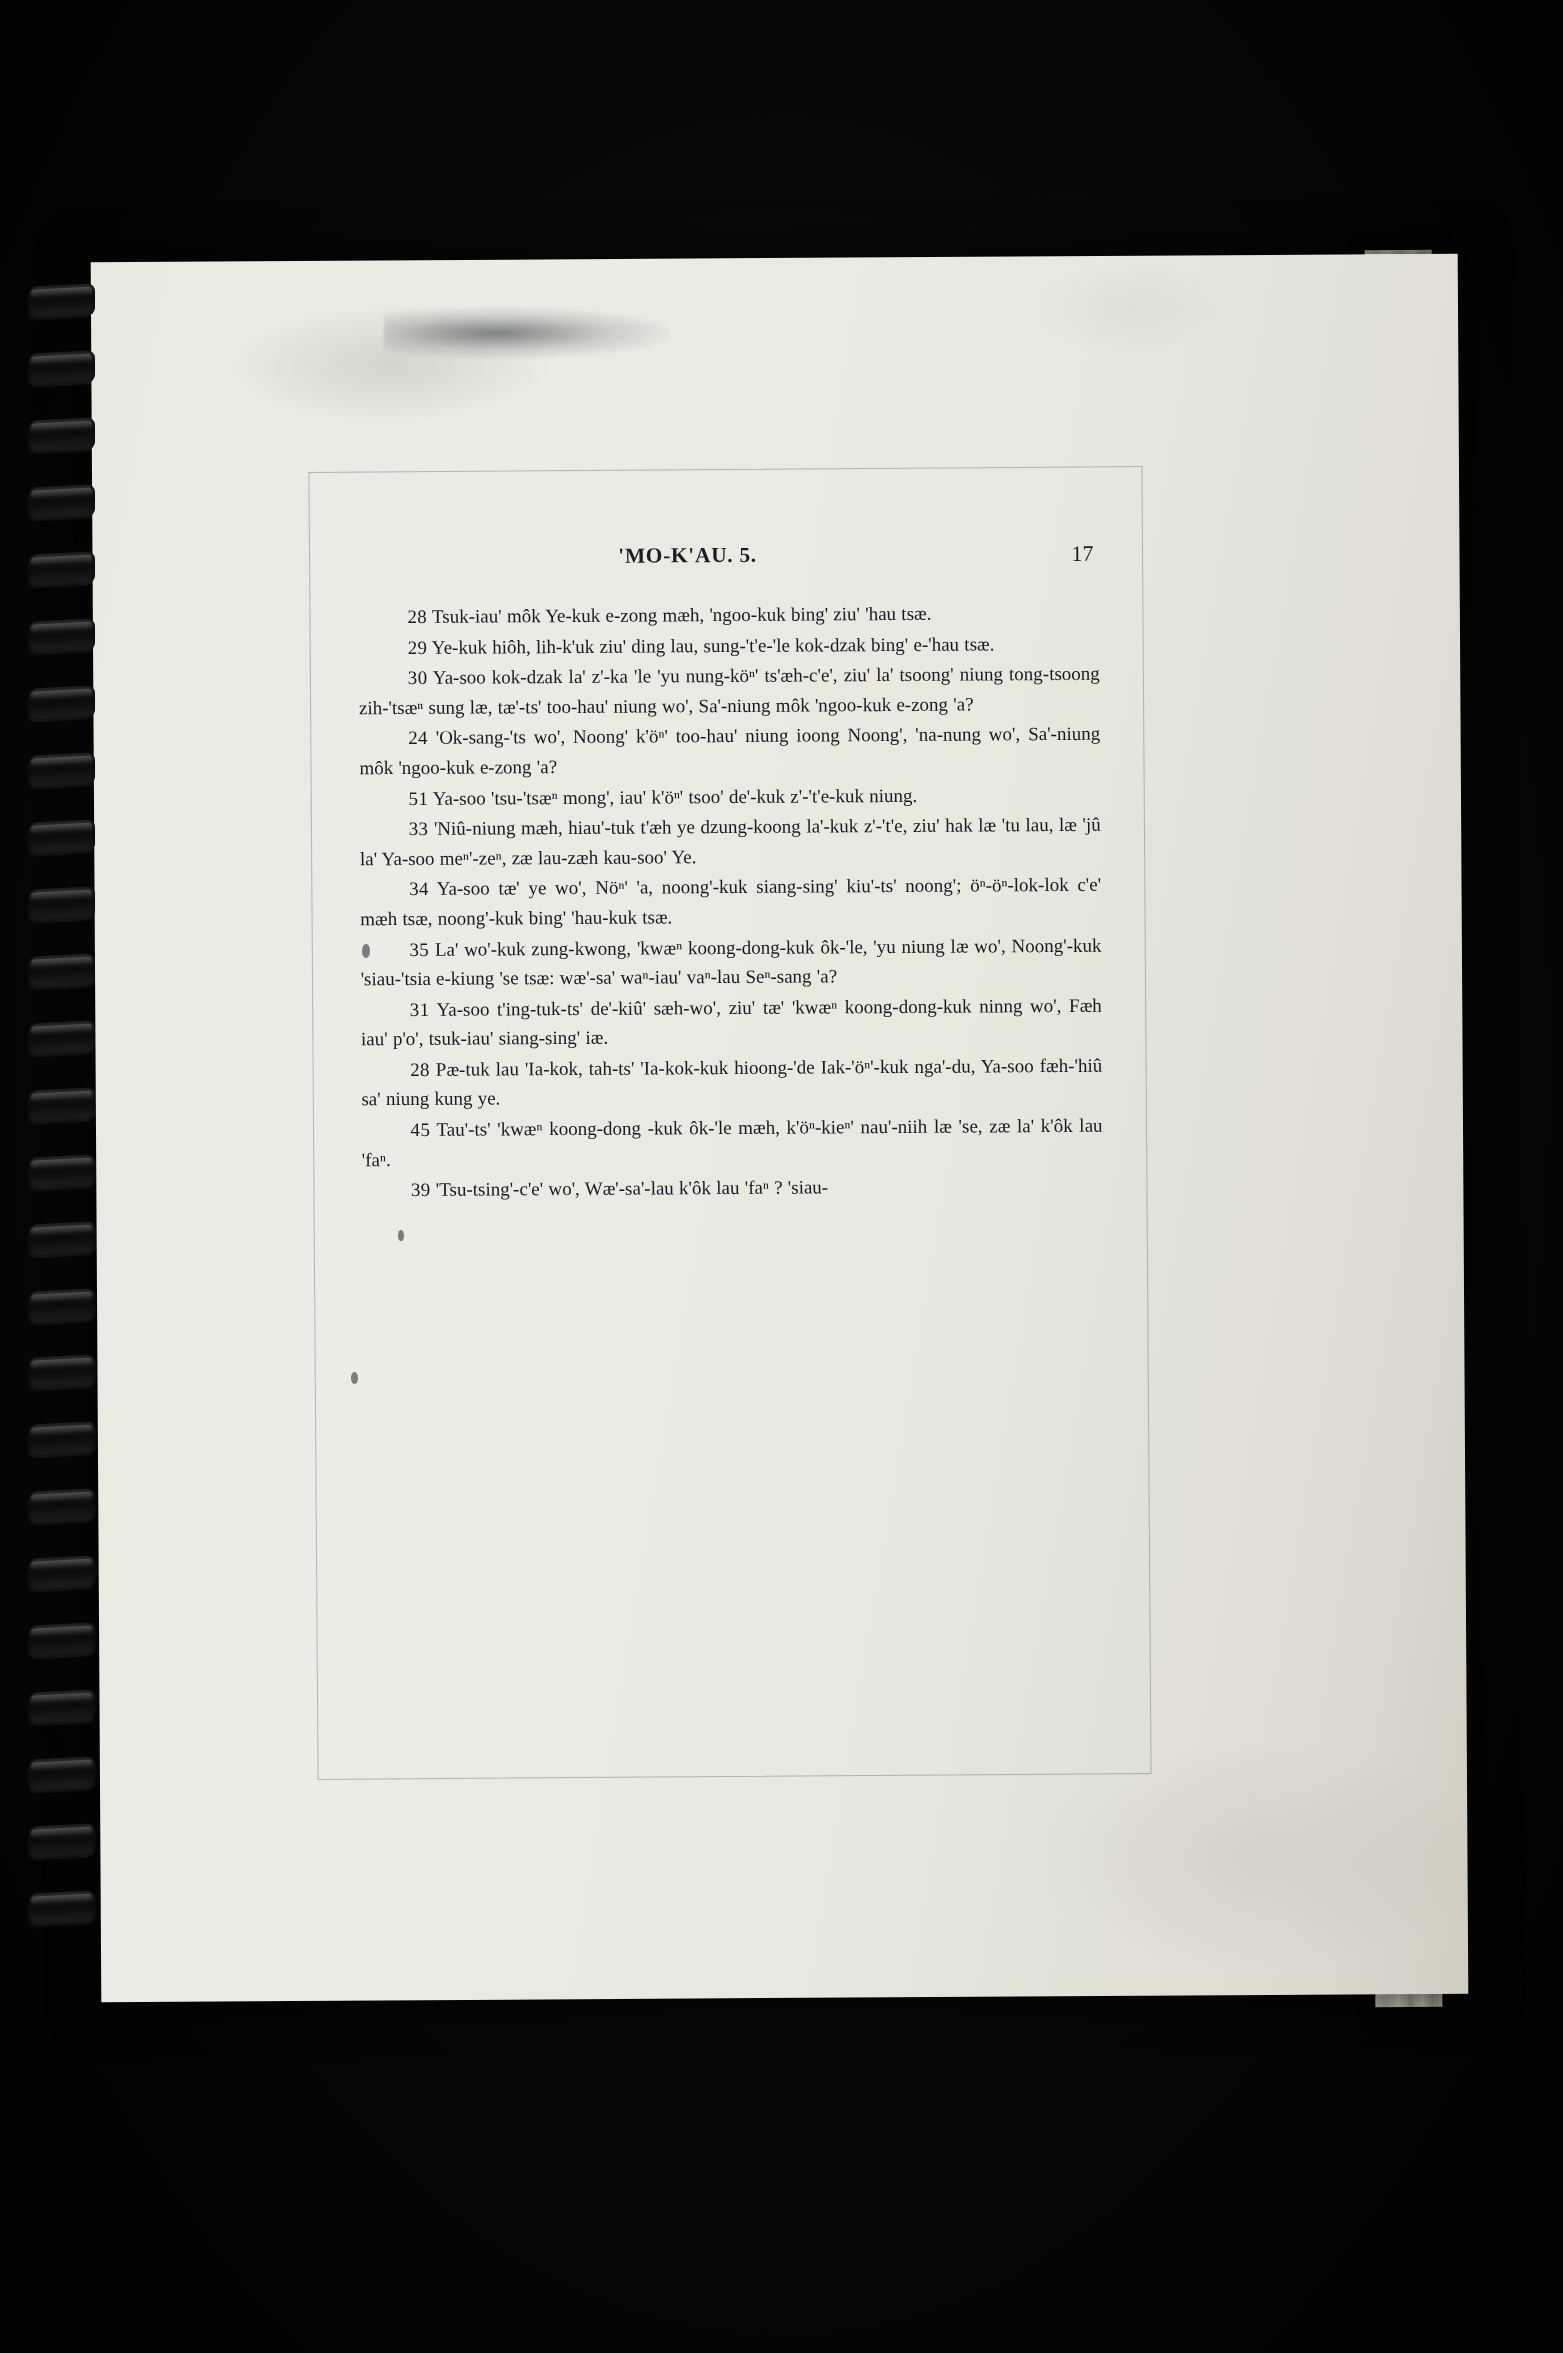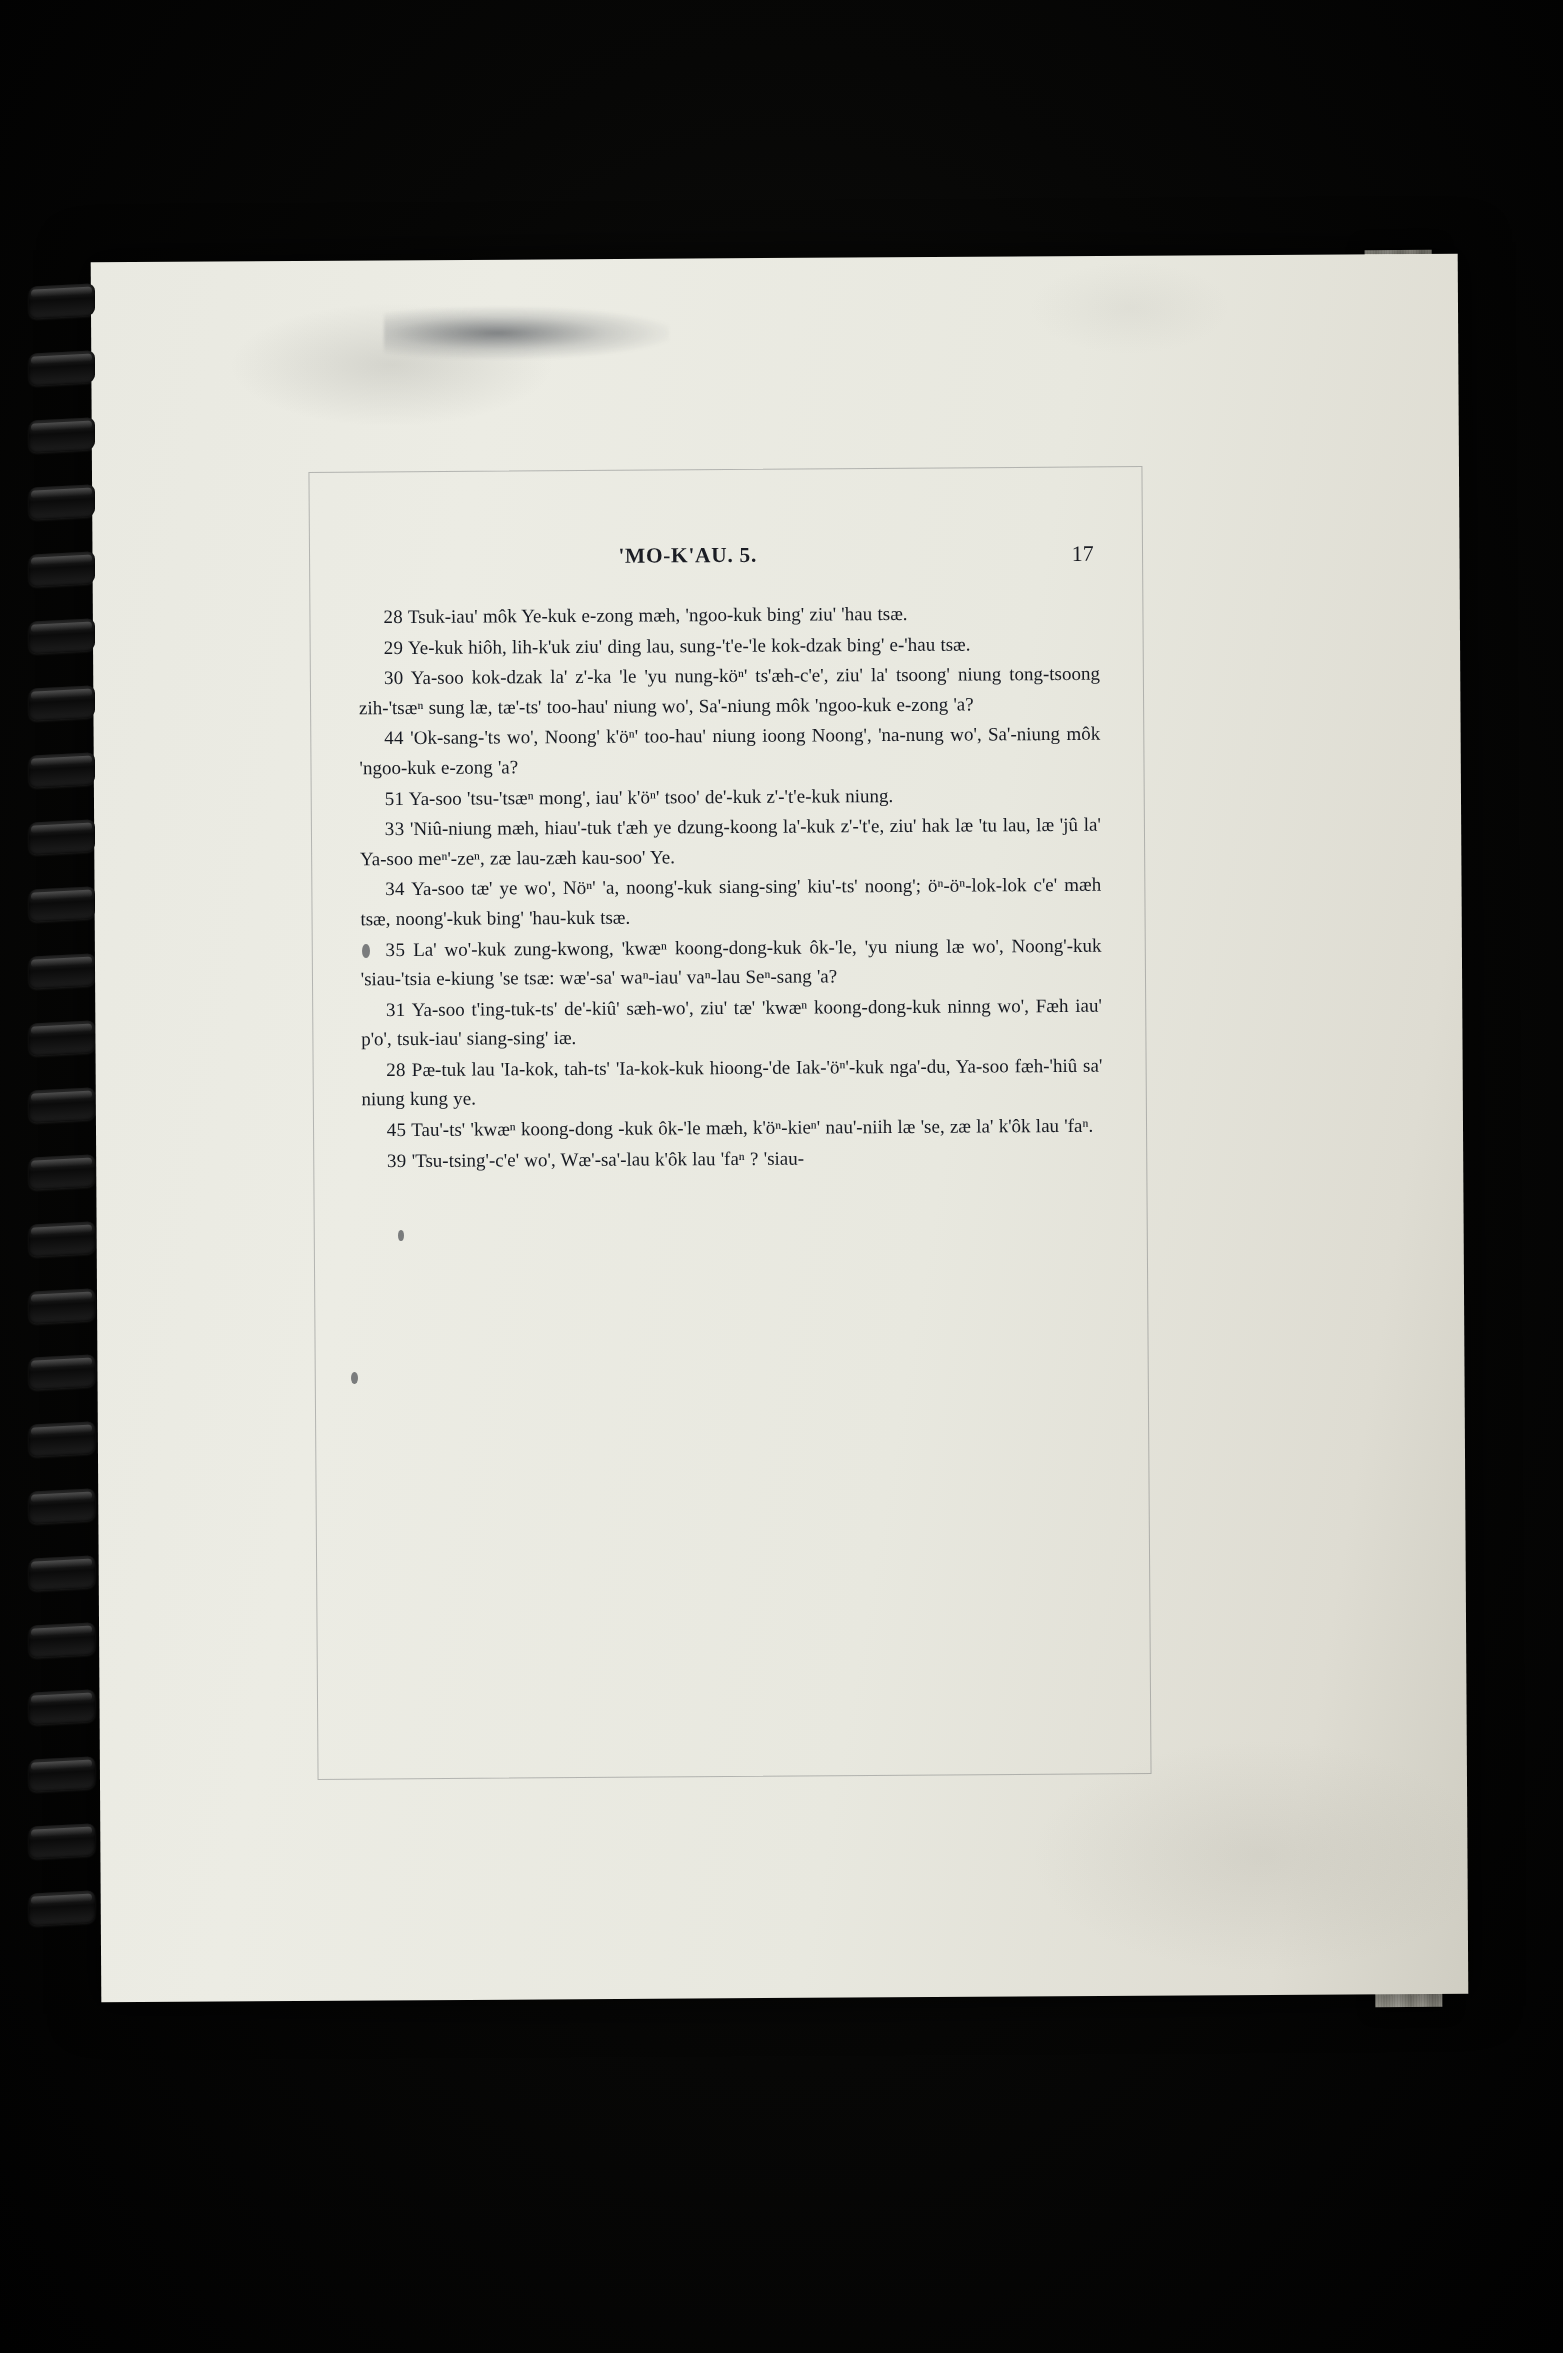--- a/index.html
+++ b/index.html
@@ -139,20 +139,21 @@
     font-size: 19px;
     line-height: 1.555;
     text-align: justify;
     text-indent: 25px;
     margin: 0 0 1.1px 0;
     color: #171a22;
     word-spacing: 0.5px;
   }
   .verse .vnum {
     letter-spacing: 0.3px;
+    margin-left: 24px;
   }
 
   
   #smudge-top {
     position: absolute;
     left: 384px; top: 307px;
     width: 285px; height: 52px;
     background: radial-gradient(ellipse at 40% 50%, rgba(40,45,55,0.55) 0%, rgba(60,65,75,0.18) 45%, rgba(0,0,0,0) 75%);
     filter: blur(1.6px);
     pointer-events: none;
@@ -211,21 +212,21 @@
 <div id="content">
 
   <div id="header-line">
     <div id="running-head">'MO-K'AU.  5.</div>
     <div id="page-number">17</div>
   </div>
 
   <p class="verse"><span class="vnum">28</span> <span>Tsuk-iau' môk Ye-kuk e-zong mæh, 'ngoo-kuk bing' ziu' 'hau tsæ.</span></p>
   <p class="verse"><span class="vnum">29</span> <span>Ye-kuk hiôh, lih-k'uk ziu' ding lau, sung-'t'e-'le kok-dzak bing' e-'hau tsæ.</span></p>
   <p class="verse"><span class="vnum">30</span> <span>Ya-soo kok-dzak la' z'-ka 'le 'yu nung-köⁿ' ts'æh-c'e', ziu' la' tsoong' niung tong-tsoong zih-'tsæⁿ sung læ, tæ'-ts' too-hau' niung wo', Sa'-niung môk 'ngoo-kuk e-zong 'a?</span></p>
-  <p class="verse"><span class="vnum">44</span> <span>'Ok-sang-'ts wo', Noong' k'öⁿ' too-hau' niung ioong Noong', 'na-nung wo', Sa'-niung môk 'ngoo-kuk e-zong 'a?</span></p>
+  <p class="verse"><span class="vnum">24</span> <span>'Ok-sang-'ts wo', Noong' k'öⁿ' too-hau' niung ioong Noong', 'na-nung wo', Sa'-niung môk 'ngoo-kuk e-zong 'a?</span></p>
   <p class="verse"><span class="vnum">51</span> <span>Ya-soo 'tsu-'tsæⁿ mong', iau' k'öⁿ' tsoo' de'-kuk z'-'t'e-kuk niung.</span></p>
   <p class="verse"><span class="vnum">33</span> <span>'Niû-niung mæh, hiau'-tuk t'æh ye dzung-koong la'-kuk z'-'t'e, ziu' hak læ 'tu lau, læ 'jû la' Ya-soo meⁿ'-zeⁿ, zæ lau-zæh kau-soo'  Ye.</span></p>
   <p class="verse"><span class="vnum">34</span> <span>Ya-soo tæ' ye wo',  Nöⁿ' 'a, noong'-kuk siang-sing' kiu'-ts' noong'; öⁿ-öⁿ-lok-lok c'e' mæh tsæ, noong'-kuk bing' 'hau-kuk tsæ.</span></p>
   <p class="verse"><span class="vnum">35</span> <span>La' wo'-kuk zung-kwong, 'kwæⁿ koong-dong-kuk ôk-'le, 'yu niung læ wo', Noong'-kuk 'siau-'tsia e-kiung 'se tsæ:  wæ'-sa' waⁿ-iau' vaⁿ-lau Seⁿ-sang 'a?</span></p>
   <p class="verse"><span class="vnum">31</span> <span>Ya-soo t'ing-tuk-ts'  de'-kiû' sæh-wo', ziu' tæ' 'kwæⁿ koong-dong-kuk ninng wo',  Fæh  iau'  p'o', tsuk-iau' siang-sing' iæ.</span></p>
   <p class="verse"><span class="vnum">28</span> <span>Pæ-tuk lau 'Ia-kok, tah-ts'  'Ia-kok-kuk hioong-'de Iak-'öⁿ'-kuk nga'-du, Ya-soo fæh-'hiû sa' niung kung ye.</span></p>
   <p class="verse"><span class="vnum">45</span> <span>Tau'-ts' 'kwæⁿ koong-dong -kuk ôk-'le mæh, k'öⁿ-kieⁿ' nau'-niih læ 'se, zæ la' k'ôk lau 'faⁿ.</span></p>
   <p class="verse"><span class="vnum">39</span> <span>'Tsu-tsing'-c'e' wo',  Wæ'-sa'-lau k'ôk lau 'faⁿ ? 'siau-</span></p>
 
 </div>

